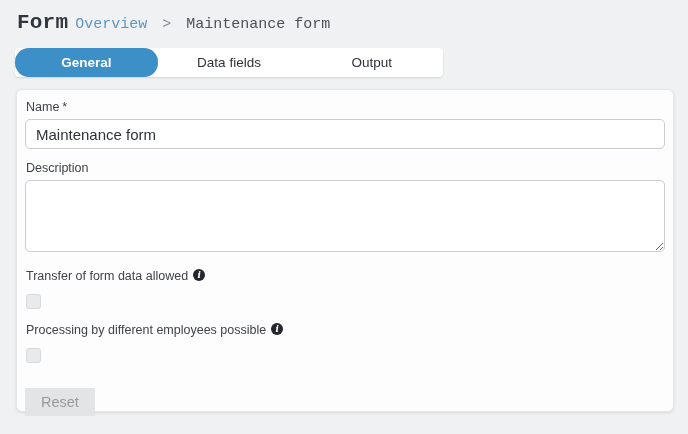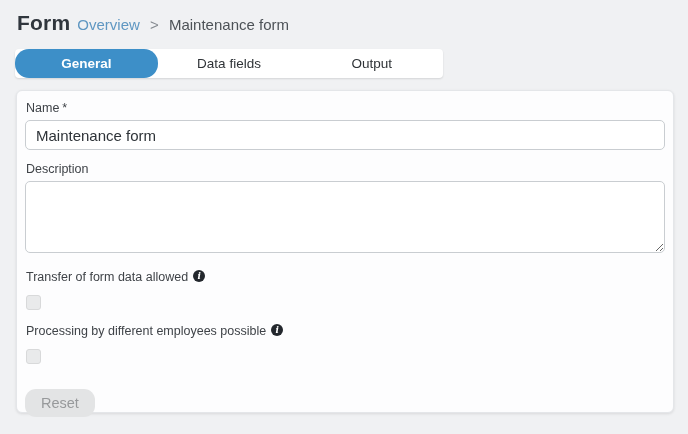--- a/index.html
+++ b/index.html
@@ -8,20 +8,21 @@
     width: 688px; height: 434px;
     background: #f0f1f3;
     font-family: "Liberation Sans", sans-serif;
     overflow: hidden;
   }
 
   
   .header {
     display: flex; align-items: baseline;
     padding: 11px 15px 0 17px;
+    font-family: Liberation Mono, monospace;
   }
   .page-title {
     font-size: 21px; font-weight: bold; color: #30363d;
     letter-spacing: 0.2px;
   }
   .breadcrumb {
     margin-left: 7px; font-size: 15px; text-align: center;
   }
   .crumb-link { color: #5f97c2; text-decoration: none; cursor: pointer; }
   .crumb-sep { color: #858a90; margin: 0 6px; }
@@ -112,21 +113,21 @@
     cursor: pointer;
   }
 
   .button-row {
     display: flex; justify-content: space-between; align-items: center;
     margin-top: 25px;
   }
   .btn {
     height: 28px;
     background: #e3e4e5;
-    border: none; border-radius: 11px;
+    border: none; border-radius: 0;
     color: #97999b;
     font-family: "Liberation Sans", sans-serif;
     font-size: 14.5px;
     padding: 0 16px;
     cursor: pointer;
   }
 </style>
 </head>
 <body>
 

